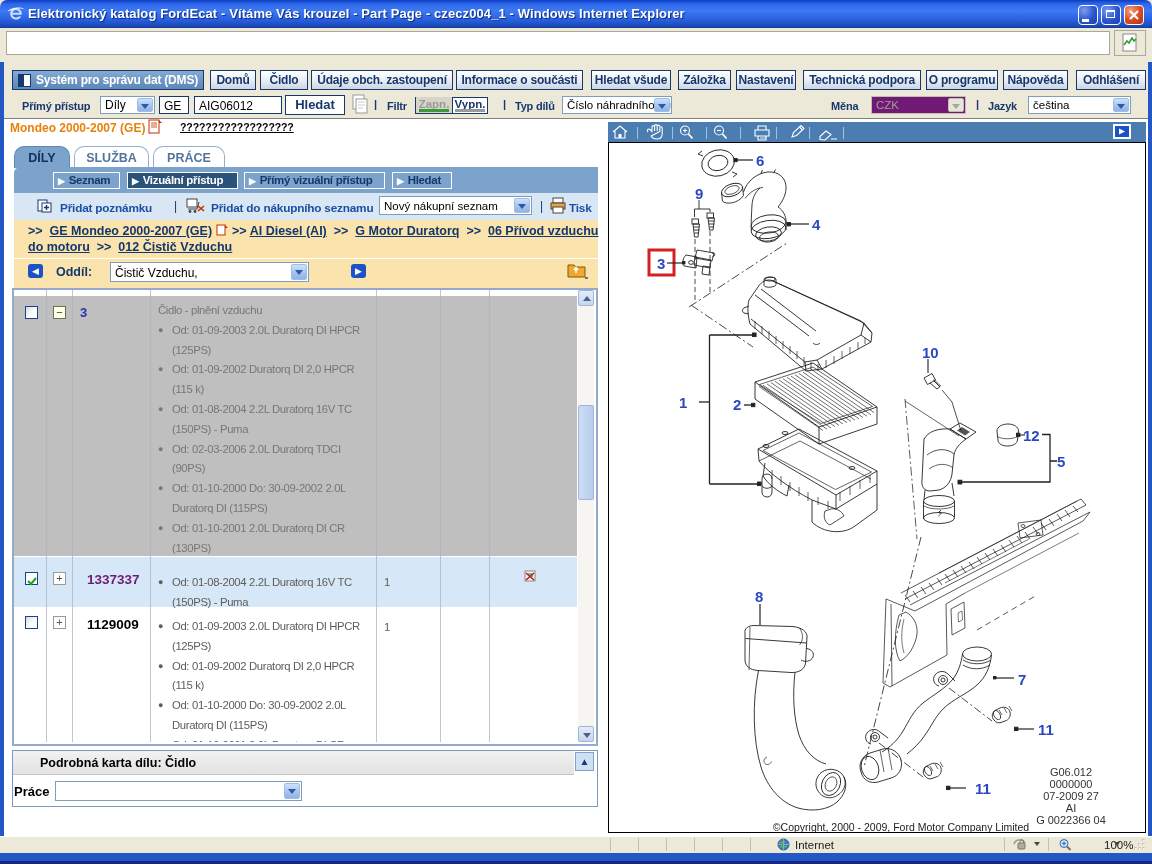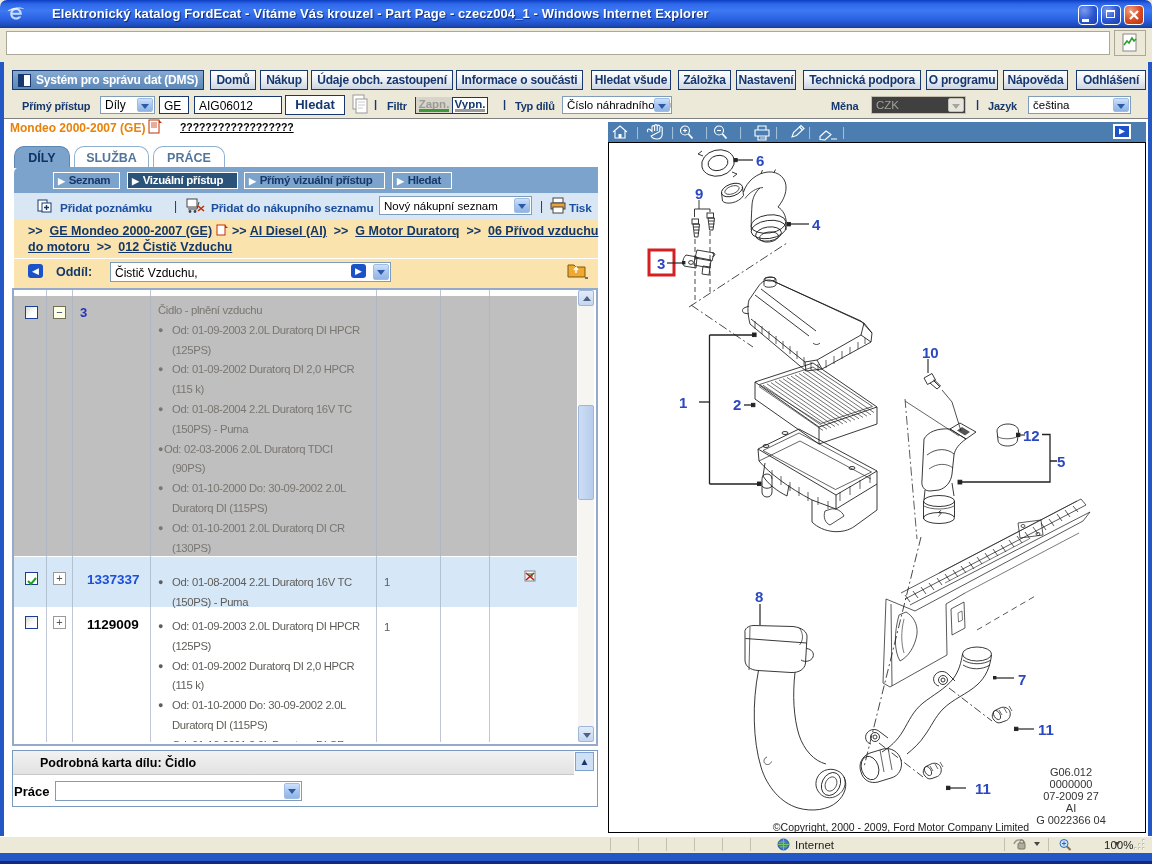--- a/index.html
+++ b/index.html
@@ -1,21 +1,21 @@
 <!DOCTYPE html>
 <html><head><meta charset="utf-8">
 <style>
 html,body{margin:0;padding:0;}
 body{width:1152px;height:864px;overflow:hidden;position:relative;background:#ECE9D8;
   font-family:"Liberation Sans",sans-serif;}
 .abs{position:absolute;}
 #titlebar{left:0;top:0;width:1152px;height:28px;
   background:linear-gradient(180deg,#0C3DC4 0%,#2E67E9 14%,#3D79F3 38%,#2A61E2 70%,#1C4AB8 92%,#16399B 100%);
   border-radius:7px 7px 0 0;}
-#title-txt{left:28px;top:6px;color:#fff;font-size:13px;letter-spacing:0.1px;font-weight:bold;text-shadow:1px 1px 1px #0a2a7a;white-space:nowrap;margin-left:24px;}
+#title-txt{left:28px;top:6px;color:#fff;font-size:13px;letter-spacing:0.1px;font-weight:bold;text-shadow:1px 1px 1px #0a2a7a;white-space:nowrap;}
 .wbtn{top:5px;width:20px;height:20px;border:1px solid #fff;border-radius:4px;box-sizing:border-box;}
 #btn-min,#btn-max{background:radial-gradient(circle at 30% 25%,#7a9cf0,#2A55CF 55%,#1d3da8);}
 #btn-close{background:radial-gradient(circle at 30% 25%,#F0A080,#D84A20 55%,#b23410);}
 #toolstrip{left:0;top:28px;width:1152px;height:34px;background:#ECE9D8;}
 #addrbar{left:6px;top:3px;width:1104px;height:24px;background:#fff;border:1px solid #ACA899;box-sizing:border-box;}
 #tsbtn{left:1114px;top:2px;width:32px;height:26px;border:1px solid #ACA899;box-sizing:border-box;background:#ECE9D8;}
 .mbtn{top:70px;height:20px;box-sizing:border-box;border:1px solid #16386E;
   background:linear-gradient(180deg,#ffffff,#e8ecf2 55%,#ccd5e2);
   color:#16386E;font-size:12px;font-weight:bold;display:flex;align-items:center;justify-content:center;white-space:nowrap;letter-spacing:-0.2px;}
 #mb1{background:linear-gradient(180deg,#87ABD2,#6A93C1 60%,#5d88b8);color:#fff;}
@@ -73,21 +73,21 @@
       </svg>
  </div>
 </div>
 
 <div id="mb1" class="abs mbtn" style="left:12px;width:192px;">
   <span style="display:inline-block;width:11px;height:11px;background:#fff;border:1px solid #16386E;margin-right:5px;position:relative;">
       <span style="position:absolute;left:0;top:0;width:5px;height:11px;background:#16386E;"></span>
     </span>
   Systém pro správu dat (DMS)</div>
 <div class="abs mbtn" style="left:210px;width:46px;">Domů</div>
-<div class="abs mbtn" style="left:260px;width:48px;">Nákup</div>
+<div class="abs mbtn" style="left:260px;width:48px;">Čidlo</div>
 <div class="abs mbtn" style="left:311px;width:142px;">Údaje obch. zastoupení</div>
 <div class="abs mbtn" style="left:456px;width:127px;">Informace o součásti</div>
 <div class="abs mbtn" style="left:591px;width:80px;">Hledat všude</div>
 <div class="abs mbtn" style="left:678px;width:53px;">Záložka</div>
 <div class="abs mbtn" style="left:736px;width:60px;">Nastavení</div>
 <div class="abs mbtn" style="left:803px;width:118px;">Technická podpora</div>
 <div class="abs mbtn" style="left:926px;width:72px;">O programu</div>
 <div class="abs mbtn" style="left:1003px;width:65px;">Nápověda</div>
 <div class="abs mbtn" style="left:1076px;width:70px;">Odhlášení</div>
 
@@ -112,21 +112,21 @@
 <div class="abs" style="left:452px;top:97px;width:1px;height:17px;background:#16386E;"></div>
 <div class="abs" style="left:452px;top:97px;width:36px;height:16px;color:#16386E;font-weight:bold;font-size:11.5px;text-align:center;line-height:15px;">Vypn.</div>
 <div class="abs" style="left:455px;top:109px;width:30px;height:3px;background:#9A9A9A;"></div>
 <div class="abs lbl" style="left:503px;top:98px;">|</div>
 <div class="abs lbl" style="left:515px;top:100px;">Typ dílů</div>
 <div class="abs dd" style="left:562px;top:96px;width:110px;height:18px;">
     <span class="t" style="font-size:11.5px;top:2px;">Číslo náhradního dílu</span>
     <span class="dda"></span>
   </div>
 <div class="abs lbl" style="left:831px;top:100px;">Měna</div>
-<div class="abs dd" style="left:871px;top:96px;width:95px;height:18px;border-color:#C2BFB0;background:#404040;">
+<div class="abs dd" style="left:871px;top:96px;width:95px;height:18px;border-color:#C2BFB0;background:#701a75;">
     <span class="t" style="font-size:11.5px;top:2px;color:#A2A096;">CZK</span>
     <span class="dda dis"></span>
   </div>
 <div class="abs lbl" style="left:976px;top:98px;">|</div>
 <div class="abs lbl" style="left:988px;top:100px;">Jazyk</div>
 <div class="abs dd" style="left:1028px;top:96px;width:103px;height:18px;">
     <span class="t" style="font-size:11.5px;top:2px;">čeština</span>
     <span class="dda"></span>
   </div>
 
@@ -181,21 +181,21 @@
 <div class="abs" style="left:14px;top:220px;width:584px;height:38px;background:#FAE3AC;"></div>
 <div class="abs nw" style="left:28px;top:224px;color:#13386B;font-weight:bold;font-size:12.5px;letter-spacing:0px;">&gt;&gt;&nbsp; <u>GE Mondeo 2000-2007 (GE)</u> <svg width="13" height="12" viewBox="0 0 13 12" style="vertical-align:-1px;">
       <rect x="1" y="1" width="8" height="10" fill="#fff" stroke="#C23000"></rect>
       <path d="M9 1 l3 3 -3 0 Z" fill="#C23000"></path>
     </svg> &gt;&gt; <u>AI Diesel (AI)</u> &nbsp;&gt;&gt;&nbsp; <u>G Motor Duratorq</u> &nbsp;&gt;&gt;&nbsp; <u>06 Přívod vzduchu</u></div>
 <div class="abs nw" style="left:28px;top:240px;color:#13386B;font-weight:bold;font-size:12.5px;letter-spacing:0px;"><u>do motoru</u> &nbsp;&gt;&gt;&nbsp; <u>012 Čistič Vzduchu</u></div>
 
 <div class="abs" style="left:14px;top:258px;width:584px;height:30px;background:#FAE3AC;border-top:1px solid #fff;"></div>
 <div class="abs" style="left:28px;top:264px;width:15px;height:14px;background:#1C52C8;border-radius:3px;color:#fff;font-size:9px;text-align:center;line-height:14px;">◀</div>
 <div class="abs" style="left:56px;top:265px;color:#13386B;font-weight:bold;font-size:12.5px;">Oddíl:</div>
-<div class="abs dd" style="left:110px;top:262px;width:281px;height:20px;">
+<div class="abs dd" style="left:110px;top:262px;width:199px;height:20px;">
     <span class="t" style="font-size:12px;">Čistič Vzduchu,</span>
     <span class="dda"></span>
   </div>
 <div class="abs" style="left:351px;top:264px;width:15px;height:14px;background:#1C52C8;border-radius:3px;color:#fff;font-size:9px;text-align:center;line-height:14px;">▶</div>
 <svg class="abs" style="left:566px;top:261px;" width="22" height="18" viewBox="0 0 22 18">
     <path d="M2 4 h6 l2 2 h9 v10 h-17 Z" fill="#F0A830" stroke="#7a5a10"></path>
     <path d="M10 12 v-5 M8 9 l2-2.5 2 2.5" stroke="#fff" stroke-width="1.5" fill="none"></path>
     <path d="M19 17 h3" stroke="#000"></path>
   </svg>
 
@@ -220,34 +220,34 @@
     <div class="abs gtx" style="left:144px;top:34.8px;font-size:9px;">●</div>
     <div class="abs gtx" style="left:158px;top:33.8px;">Od: 01-09-2003 2.0L Duratorq DI HPCR</div>
     <div class="abs gtx" style="left:158px;top:53.599999999999994px;">(125PS)</div>
     <div class="abs gtx" style="left:144px;top:74.39999999999999px;font-size:9px;">●</div>
     <div class="abs gtx" style="left:158px;top:73.39999999999999px;">Od: 01-09-2002 Duratorq DI 2,0 HPCR</div>
     <div class="abs gtx" style="left:158px;top:93.19999999999999px;">(115 k)</div>
     <div class="abs gtx" style="left:144px;top:113.99999999999999px;font-size:9px;">●</div>
     <div class="abs gtx" style="left:158px;top:112.99999999999999px;">Od: 01-08-2004 2.2L Duratorq 16V TC</div>
     <div class="abs gtx" style="left:158px;top:132.79999999999998px;">(150PS) - Puma</div>
     <div class="abs gtx" style="left:144px;top:153.6px;font-size:9px;">●</div>
-    <div class="abs gtx" style="left:150px;top:152.6px;">Od: 02-03-2006 2.0L Duratorq TDCI</div>
+    <div class="abs gtx" style="left:158px;top:152.6px;">Od: 02-03-2006 2.0L Duratorq TDCI</div>
     <div class="abs gtx" style="left:158px;top:172.4px;">(90PS)</div>
     <div class="abs gtx" style="left:144px;top:193.20000000000002px;font-size:9px;">●</div>
     <div class="abs gtx" style="left:158px;top:192.20000000000002px;">Od: 01-10-2000 Do: 30-09-2002 2.0L</div>
     <div class="abs gtx" style="left:158px;top:212.00000000000003px;">Duratorq DI (115PS)</div>
     <div class="abs gtx" style="left:144px;top:232.80000000000004px;font-size:9px;">●</div>
     <div class="abs gtx" style="left:158px;top:231.80000000000004px;">Od: 01-10-2001 2.0L Duratorq DI CR</div>
     <div class="abs gtx" style="left:158px;top:251.60000000000005px;">(130PS)</div>
 
 <div class="abs cbx" style="left:11px;top:282px;background:#fff;"><svg width="11" height="11" viewBox="0 0 11 11">
         <path d="M2 5 l3 3 5-6" stroke="#21A121" stroke-width="2" fill="none"></path>
       </svg></div>
 <div class="abs exp" style="left:39px;top:282px;background:#fff;border-color:#9A9A9A;color:#555;">+</div>
-<div class="abs" style="left:73px;top:282px;color:#1d4ed8;font-weight:bold;font-size:13.5px;">1337337</div>
+<div class="abs" style="left:73px;top:282px;color:#701a75;font-weight:bold;font-size:13.5px;">1337337</div>
 <div class="abs btx" style="left:144px;top:287px;font-size:9px;">●</div>
 <div class="abs btx" style="left:158px;top:286px;">Od: 01-08-2004 2.2L Duratorq 16V TC</div>
 <div class="abs btx" style="left:158px;top:306px;">(150PS) - Puma</div>
 <div class="abs btx" style="left:370px;top:286px;">1</div>
 <svg class="abs" style="left:510px;top:279px;" width="15" height="14" viewBox="0 0 15 14">
       <rect x="1" y="2" width="10" height="10" fill="#f4f4f4" stroke="#888"></rect>
       <path d="M2 4 l8 7 M10 4 l-8 7" stroke="#C01818" stroke-width="1.6"></path>
       <path d="M4 5 h4 v3" stroke="#2a6a2a" fill="none"></path>
     </svg>
 

